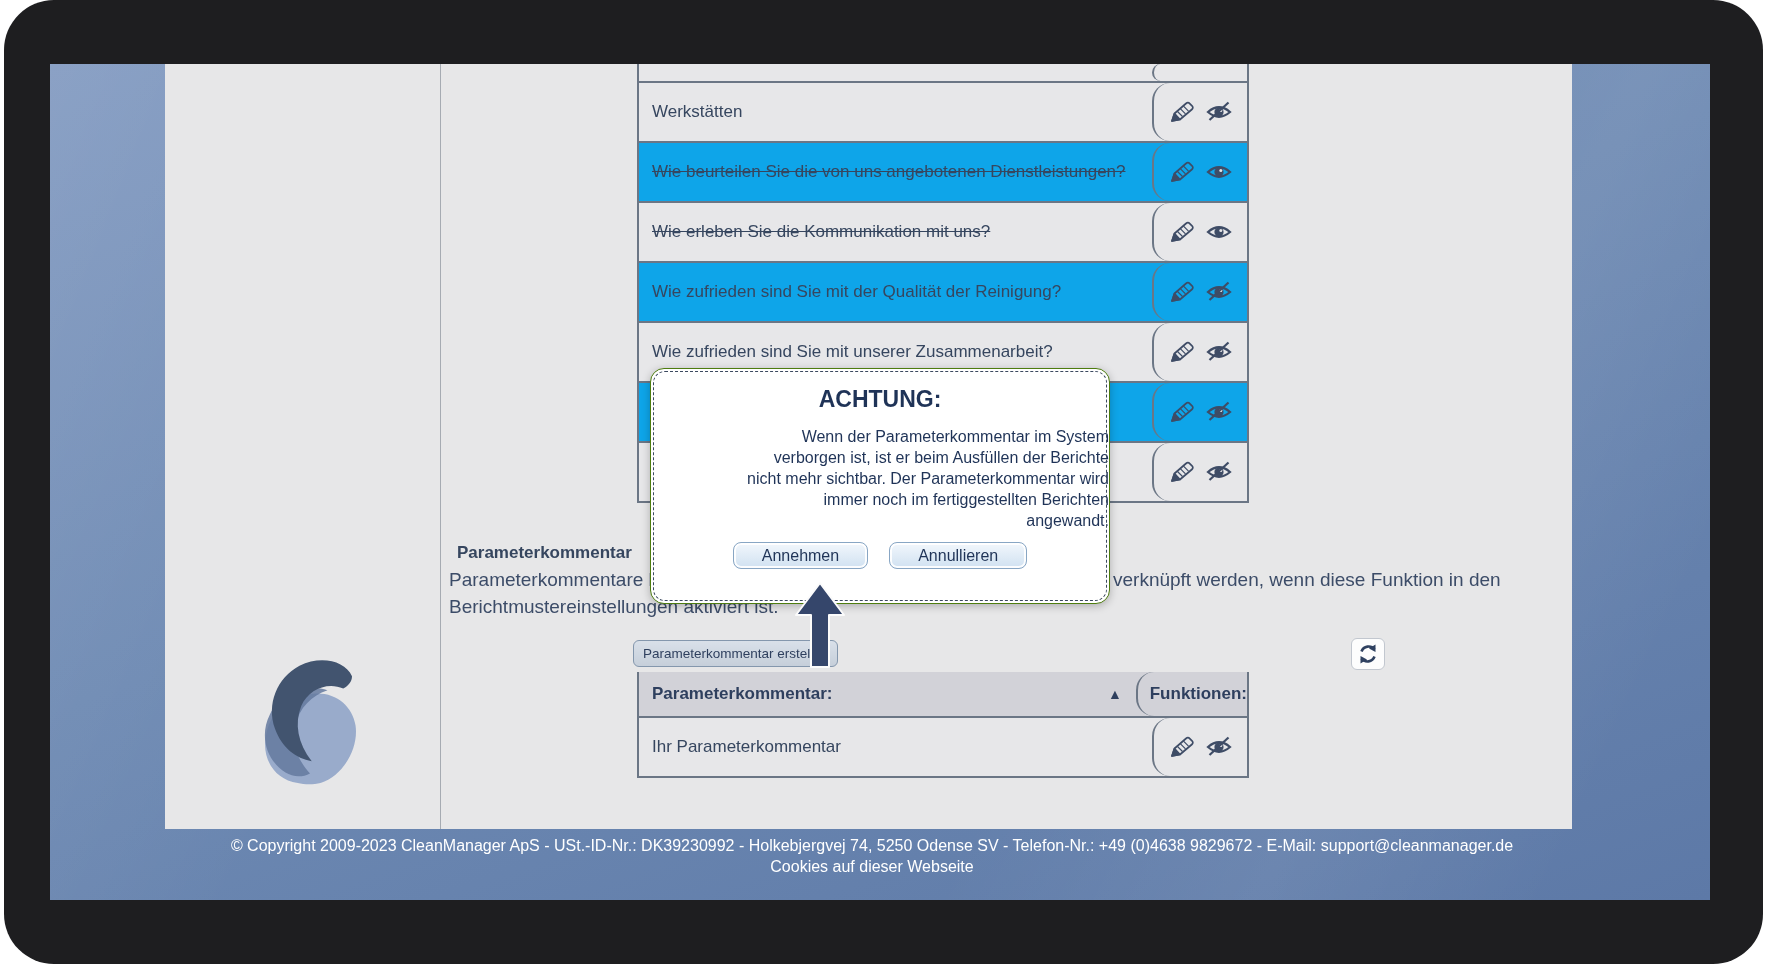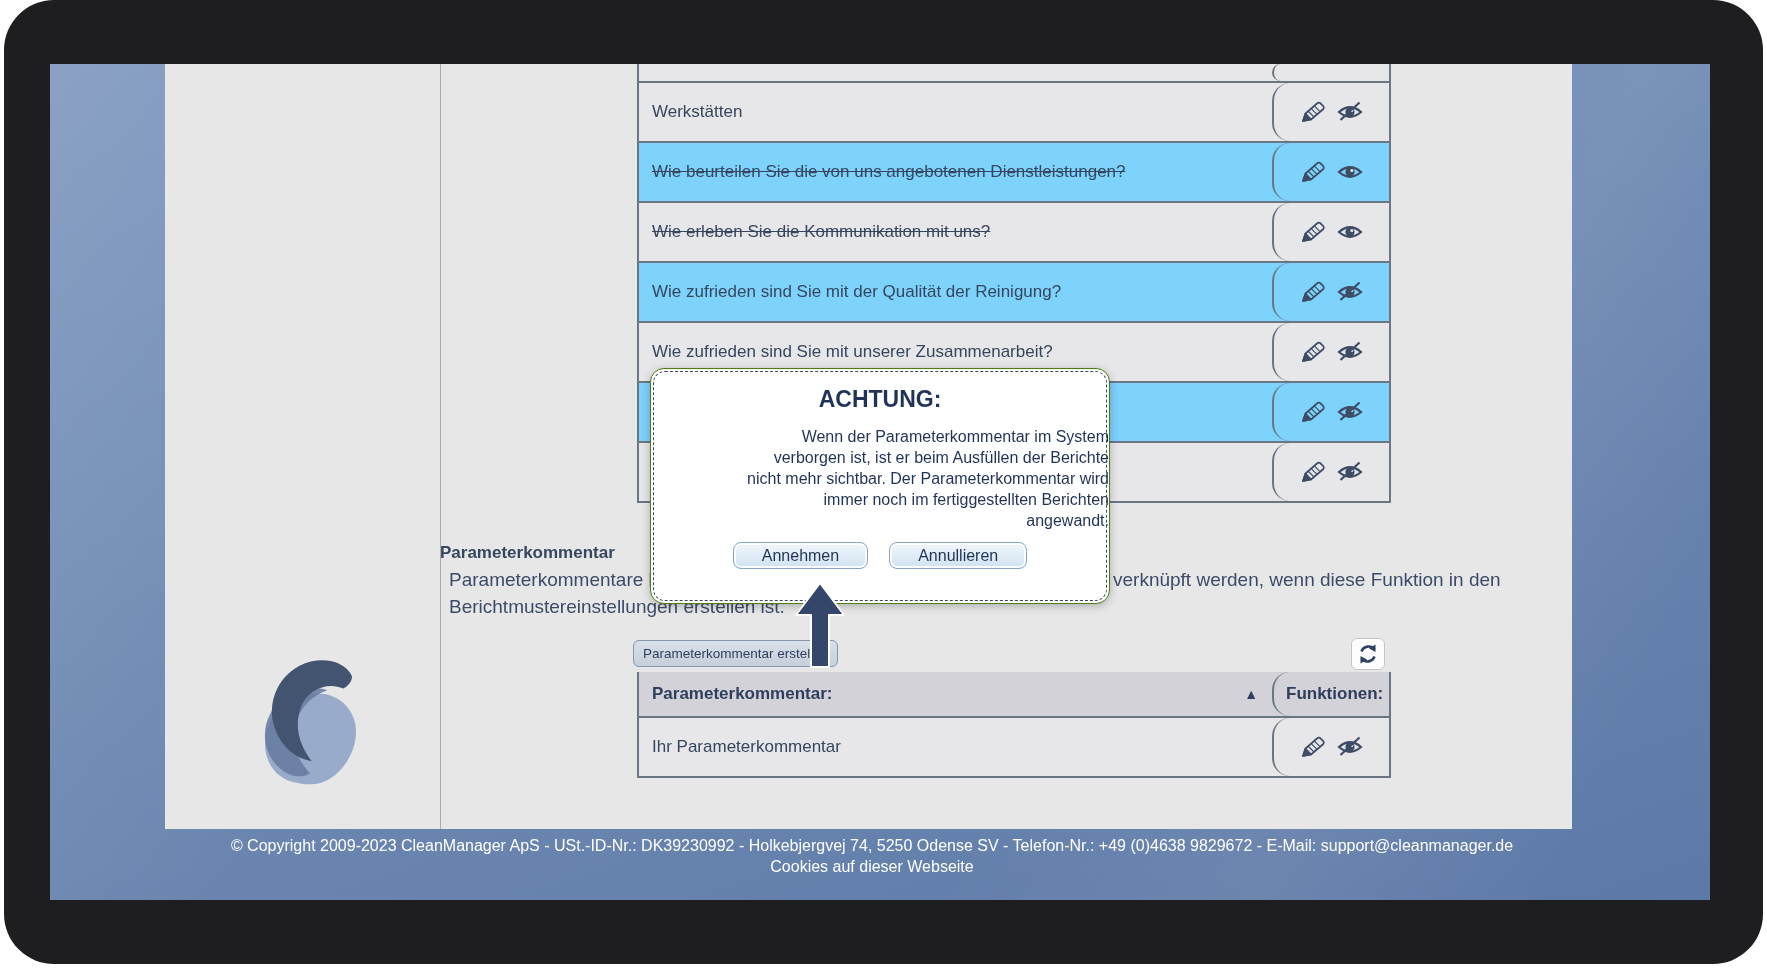--- a/index.html
+++ b/index.html
@@ -10,39 +10,39 @@
   
   .frame{left:4px;top:0;width:1759px;height:964px;border-radius:50px;background:#1e1e20;}
   .wallpaper{left:50px;top:64px;width:1660px;height:836px;
      background:linear-gradient(160deg,#7e97bf 0%,#6e8ab3 45%,#5d79a7 100%);}
   .wallpaper::after{content:"";position:absolute;inset:0;
      background:linear-gradient(115deg,rgba(255,255,255,.10) 0%,rgba(255,255,255,0) 28%,rgba(255,255,255,0) 62%,rgba(255,255,255,.07) 78%,rgba(255,255,255,0) 92%);}
   .content{left:165px;top:64px;width:1407px;height:765px;background:#e7e7e8;}
   .vdivider{left:440px;top:64px;width:1px;height:765px;background:#a6abb2;}
 
   
-  .ptable{left:637px;width:754px;border-left:2px solid #6b7685;border-right:2px solid #6b7685;box-sizing:border-box;}
+  .ptable{left:637px;width:612px;border-left:2px solid #6b7685;border-right:2px solid #6b7685;box-sizing:border-box;}
   .trow{display:flex;border-bottom:2px solid #6b7685;box-sizing:border-box;}
   .trow.light{background:#e7e7e9;}
-  .trow.dark{background:#7dd3fc;}
+  .trow.dark{background:#0ea5e9;}
   .trow.header{background:#d2d2d8;}
   .tcell{box-sizing:border-box;display:flex;align-items:center;}
   .tcell.label{width:633px;padding-left:13px;font-size:17px;color:#36465f;position:relative;}
   .tcell.actions{width:117px;border-left:2px solid #6b7685;justify-content:center;gap:11px;border-radius:18px;}
   .struck{color:#99a3b2;text-decoration:line-through;}
   .r-partial{height:19px;}
   .r-std{height:60px;}
   .r-head{height:46px;font-weight:bold;}
   .r-head .tcell.label{font-weight:bold;}
   .r-head .tcell.actions{font-weight:bold;font-size:17px;color:#2e3f5e;justify-content:flex-start;padding-left:12px;}
   .sort-glyph{position:absolute;right:14px;top:50%;transform:translateY(-50%);font-size:14px;color:#2e3f5e;}
   .icon-btn{display:inline-flex;align-items:center;justify-content:center;cursor:pointer;background:none;border:none;padding:0;}
 
   
-  .sec-heading{left:440px;top:543px;font-size:17px;font-weight:bold;color:#36465f;}
+  .sec-heading{left:457px;top:543px;font-size:17px;font-weight:bold;color:#36465f;}
   .sec-line{font-size:19px;color:#3c4c68;}
   .sec-l1a{left:449px;top:569px;}
   .sec-l1b{left:1113px;top:569px;}
   .sec-l2{left:449px;top:596px;}
 
   .create-btn{left:633px;top:640px;height:27px;padding:0 9px;font-size:13.5px;color:#2e3f5e;
      background:linear-gradient(#d9e0e9,#c6cfda);border:1px solid #8497ad;border-radius:6px;cursor:pointer;
      font-family:inherit;}
   .refresh-btn{left:1351px;top:638px;width:34px;height:32px;background:#fdfdfd;border:1px solid #c2c7cf;
      border-radius:6px;cursor:pointer;display:flex;align-items:center;justify-content:center;padding:0;}
@@ -217,21 +217,21 @@
               <use href="#i-eyeoff"></use>
             </svg>
           </span>
       </div>
     </div>
   </div>
 
   <div class="abs sec-heading">Parameterkommentar</div>
   <div class="abs sec-line sec-l1a">Parameterkommentare k</div>
   <div class="abs sec-line sec-l1b">verknüpft werden, wenn diese Funktion in den</div>
-  <div class="abs sec-line sec-l2">Berichtmustereinstellungen erstellen ist.</div>
+  <div class="abs sec-line sec-l2">Berichtmustereinstellungen aktiviert ist.</div>
 
   <button class="abs create-btn">Parameterkommentar erstellen</button>
   <button class="abs refresh-btn">
     <span class="icon-btn">
         <svg width="22" height="22" viewBox="0 0 22 22">
           <use href="#i-refresh"></use>
         </svg>
       </span>
   </button>
 

